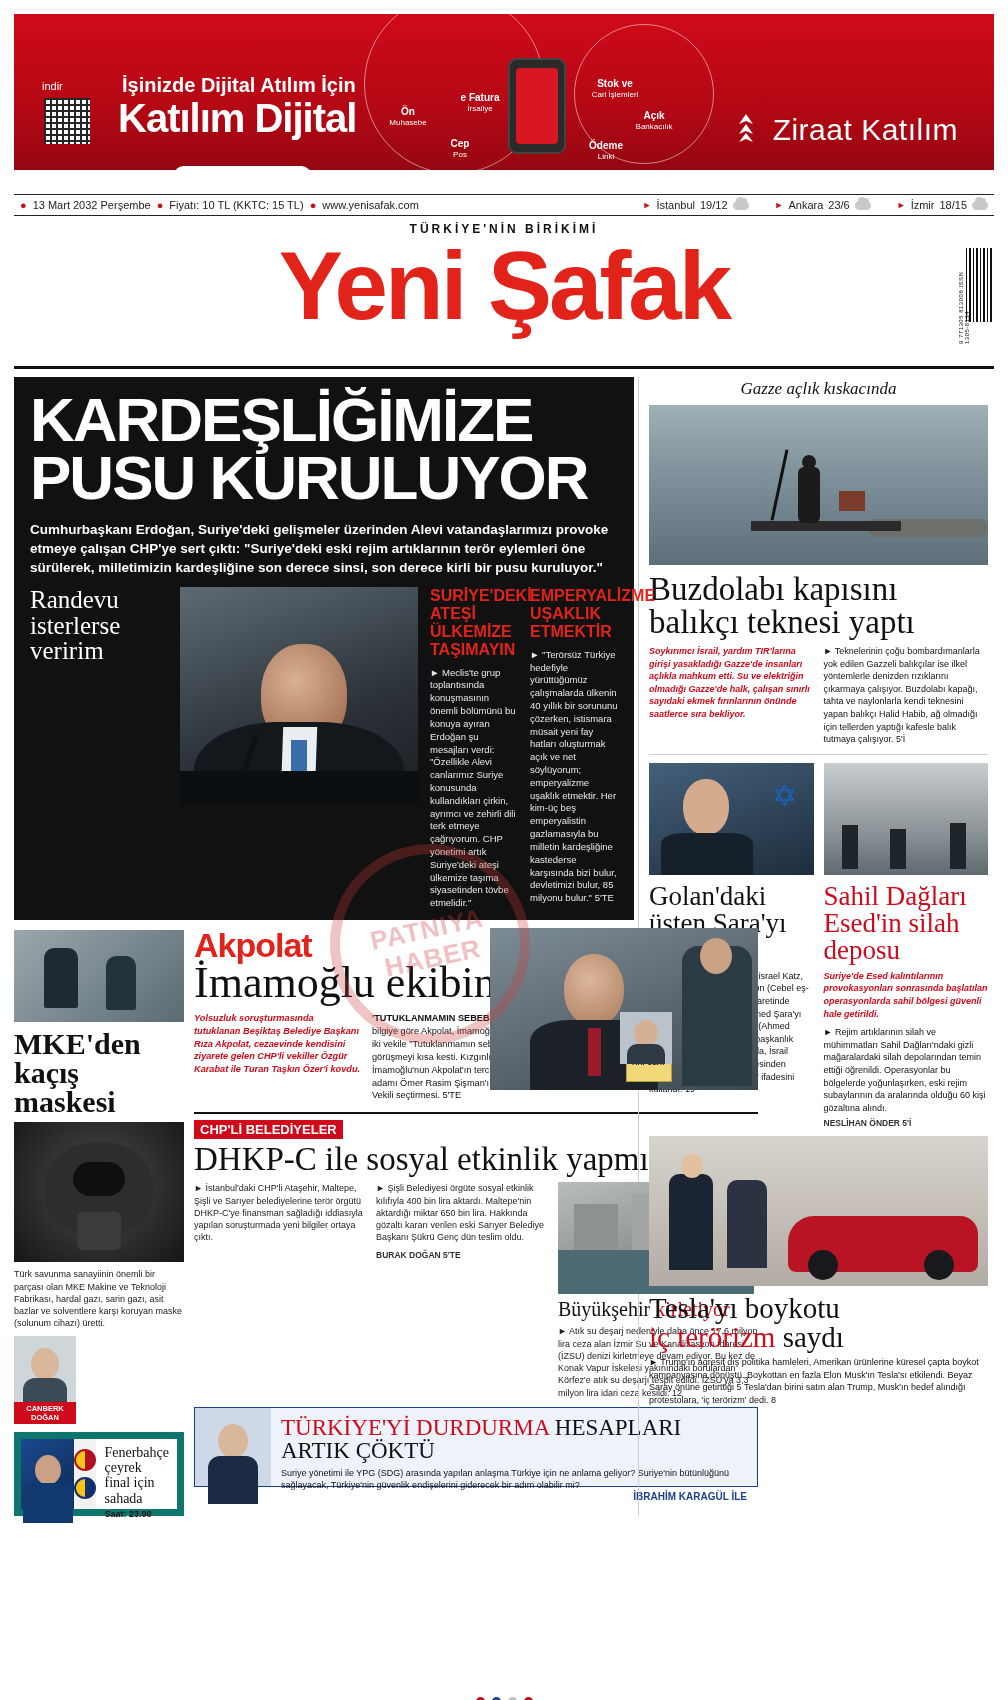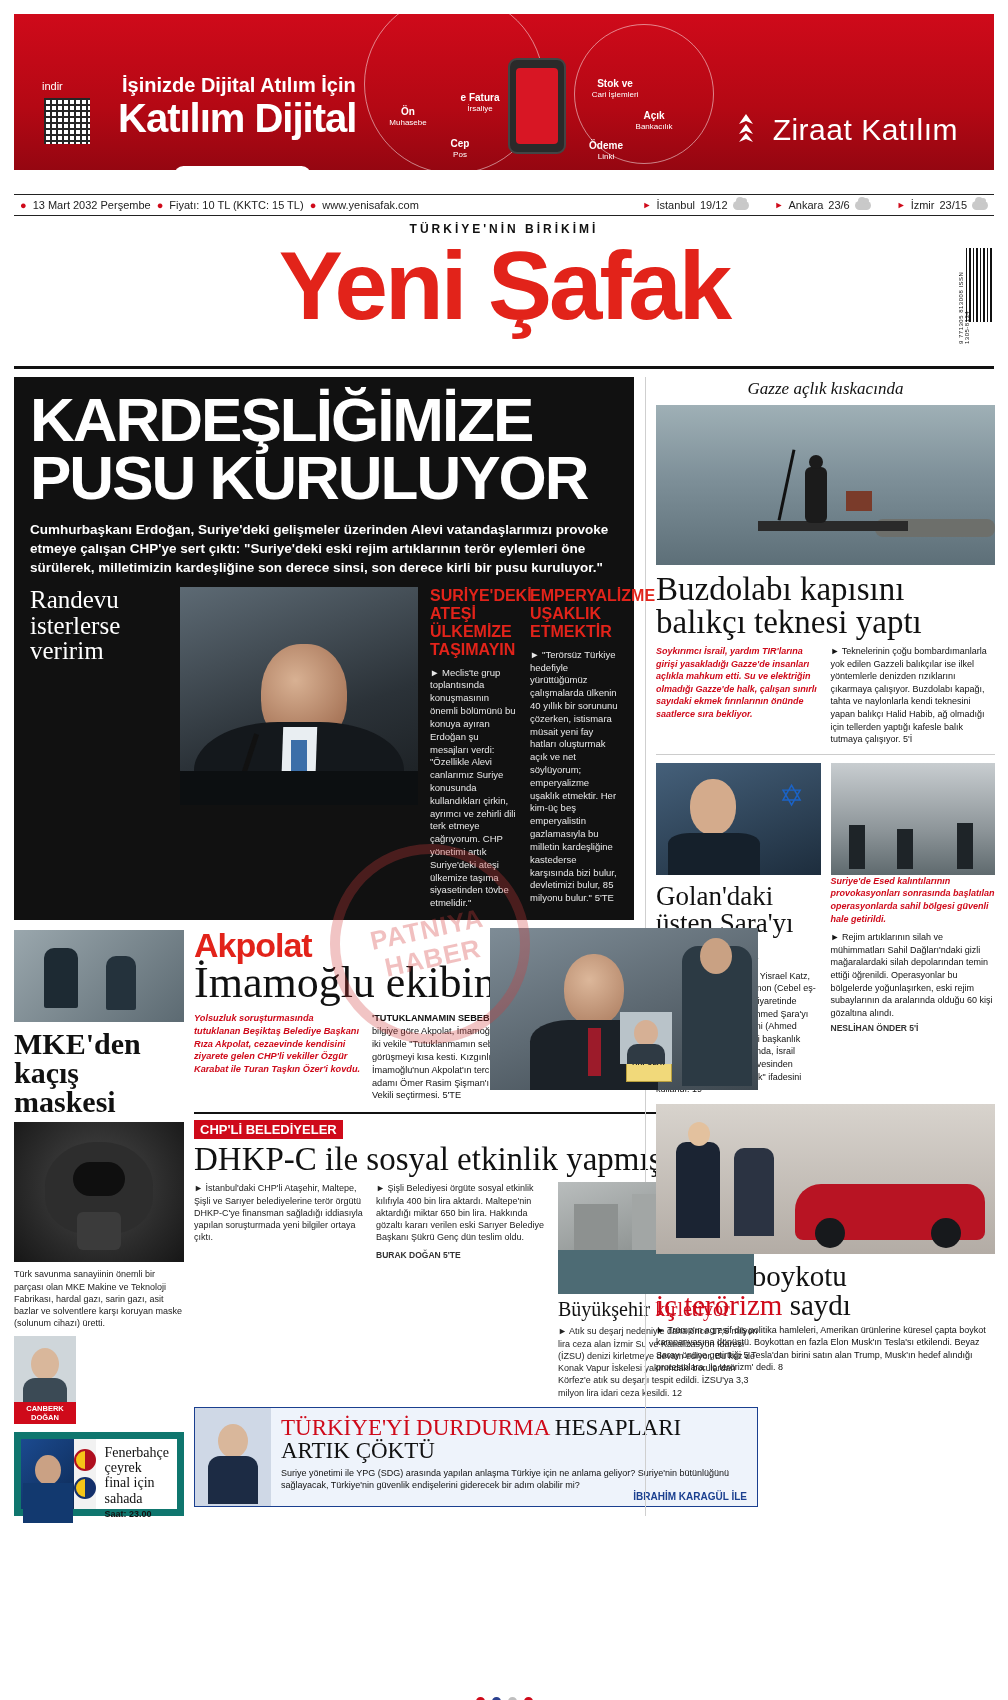--- a/index.html
+++ b/index.html
@@ -115,21 +115,21 @@
     width:100%; height:74px;
     background-image:repeating-linear-gradient(90deg,#111 0 1px,#fff 1px 3px,#111 3px 5px,#fff 5px 7px);
   }
   .barcode-txt{
     font-family:"Liberation Sans",sans-serif; font-size:6px; writing-mode:vertical-rl;
     transform:rotate(180deg); position:absolute; left:-8px; top:8px; letter-spacing:.5px;
   }
   .mast-rule{ margin:4px 14px 0 14px; border-top:3px solid #111; }
 
   
-  .content{ position:relative; margin:8px 14px 0 14px; display:flex; gap:11px; }
+  .content{ position:relative; margin:8px 14px 0 14px; display:flex; gap:4px; }
   .col-left{ width:620px; }
   .col-right{ width:350px; border-left:1px solid #cfcfcf; padding-left:10px;}
 
   
   .lead{ background:#111; color:#fff; padding:14px 16px 10px 16px; position:relative; }
   .lead h1{
     font-family:"Liberation Sans",sans-serif; font-weight:bold;
     font-size:62px; line-height:.94; letter-spacing:-2px; margin:0;
     text-transform:uppercase;
   }
@@ -272,21 +272,21 @@
   .bsk-photo{ width:196px; height:112px; background:linear-gradient(160deg,#b9bdbd,#6c7270); position:relative; overflow:hidden;}
   .bsk-photo .water{position:absolute;left:0;bottom:0;width:100%;height:44px;background:#4d6b74;}
   .bsk-photo .bld{position:absolute;left:16px;top:22px;width:44px;height:50px;background:#8d9190;}
   .bsk-photo .bld2{position:absolute;left:74px;top:12px;width:54px;height:62px;background:#a2a6a5;}
   .buy-kicker{
     font-family:"Liberation Serif",serif; font-size:20px; margin-top:4px;
   }
   .buy-kicker .red{ color:#cf0a1a; }
 
   .bottom-band{
-    margin-top:8px; border:1px solid #1a3f8f; background:#eef3fb; display:flex; height:100px;
+    margin-top:8px; border:1px solid #1a3f8f; background:#eef3fb; display:flex; height:80px;
   }
   .bb-photo{ width:76px; background:#cfd8e6; position:relative;}
   .bb-photo .h{position:absolute;left:50%;top:16px;width:30px;height:34px;border-radius:50%;background:#d9b79b;transform:translateX(-50%);}
   .bb-photo .b{position:absolute;left:50%;top:48px;width:50px;height:48px;border-radius:12px 12px 0 0;background:#1c2b44;transform:translateX(-50%);}
   .bb-txt{ flex:1; padding:8px 10px; }
   .bb-head{ font-family:"Liberation Serif",serif; font-size:23px; line-height:1.0; }
   .bb-head .red{ color:#cf0a1a;}
   .bb-p{ font-family:"Liberation Sans",sans-serif; font-size:9px; line-height:1.35; margin-top:5px;}
   .bb-auth{ font-family:Liberation Sans, sans-serif; font-size:10px; font-weight:bold; color:#1a3f8f; text-align:right;}
 
@@ -411,21 +411,21 @@
       </span>
       <span class="w">
         <span class="tri">►</span>
         <span>Ankara</span>
         <span>23/6</span>
         <span class="cloud"></span>
       </span>
       <span class="w">
         <span class="tri">►</span>
         <span>İzmir</span>
-        <span>23/15</span>
+        <span>18/15</span>
         <span class="cloud"></span>
       </span>
     </div>
   </div>
 
   <div class="masthead">
     <div class="mast-kicker">TÜRKİYE'NİN BİRİKİMİ</div>
     <div class="mast-title">Yeni Şafak</div>
     <div class="barcode">
       <div class="barcode-bars"></div>
@@ -620,20 +620,21 @@
           </div>
           <div class="r-head" style="font-size:27px;">Golan'daki üsten Şara'yı tehdit etti</div>
           <div class="r-p">► İsrail Savunma Bakanı Yisrael Katz, Golan Tepeleri'ndeki Hermon (Cebel eş-Şeyh) zirvesindeki üssü ziyaretinde Suriye Cumhurbaşkanı Ahmed Şara'yı hedef aldı. Katz, "El Colani (Ahmed Şara) her sabah Şam'daki başkanlık sarayında gözlerini açtığında, İsrail ordusunun Hermon'un zirvesinden kendisini izlediğini görecek" ifadesini kullandı. 19</div>
         </div>
         <div class="rs-b">
           <div class="mtn-photo">
             <div class="f1"></div>
             <div class="f2"></div>
             <div class="f3"></div>
           </div>
+          <div class="r-head" style="font-size:27px;color:#cf0a1a;">Sahil Dağları Esed'in silah deposu</div>
           <div class="r-red">Suriye'de Esed kalıntılarının provokasyonları sonrasında başlatılan operasyonlarda sahil bölgesi güvenli hale getirildi.</div>
           <div class="r-p" style="margin-top:6px;">► Rejim artıklarının silah ve mühimmatları Sahil Dağları'ndaki gizli mağaralardaki silah depolarından temin ettiği öğrenildi. Operasyonlar bu bölgelerde yoğunlaşırken, eski rejim subaylarının da aralarında olduğu 60 kişi gözaltına alındı.</div>
           <div class="byline" style="margin-top:4px;">NESLİHAN ÖNDER 5'İ</div>
         </div>
       </div>
 
       <div>
         <div class="tesla-photo">
           <div class="car"></div>
           <div class="w1"></div>

